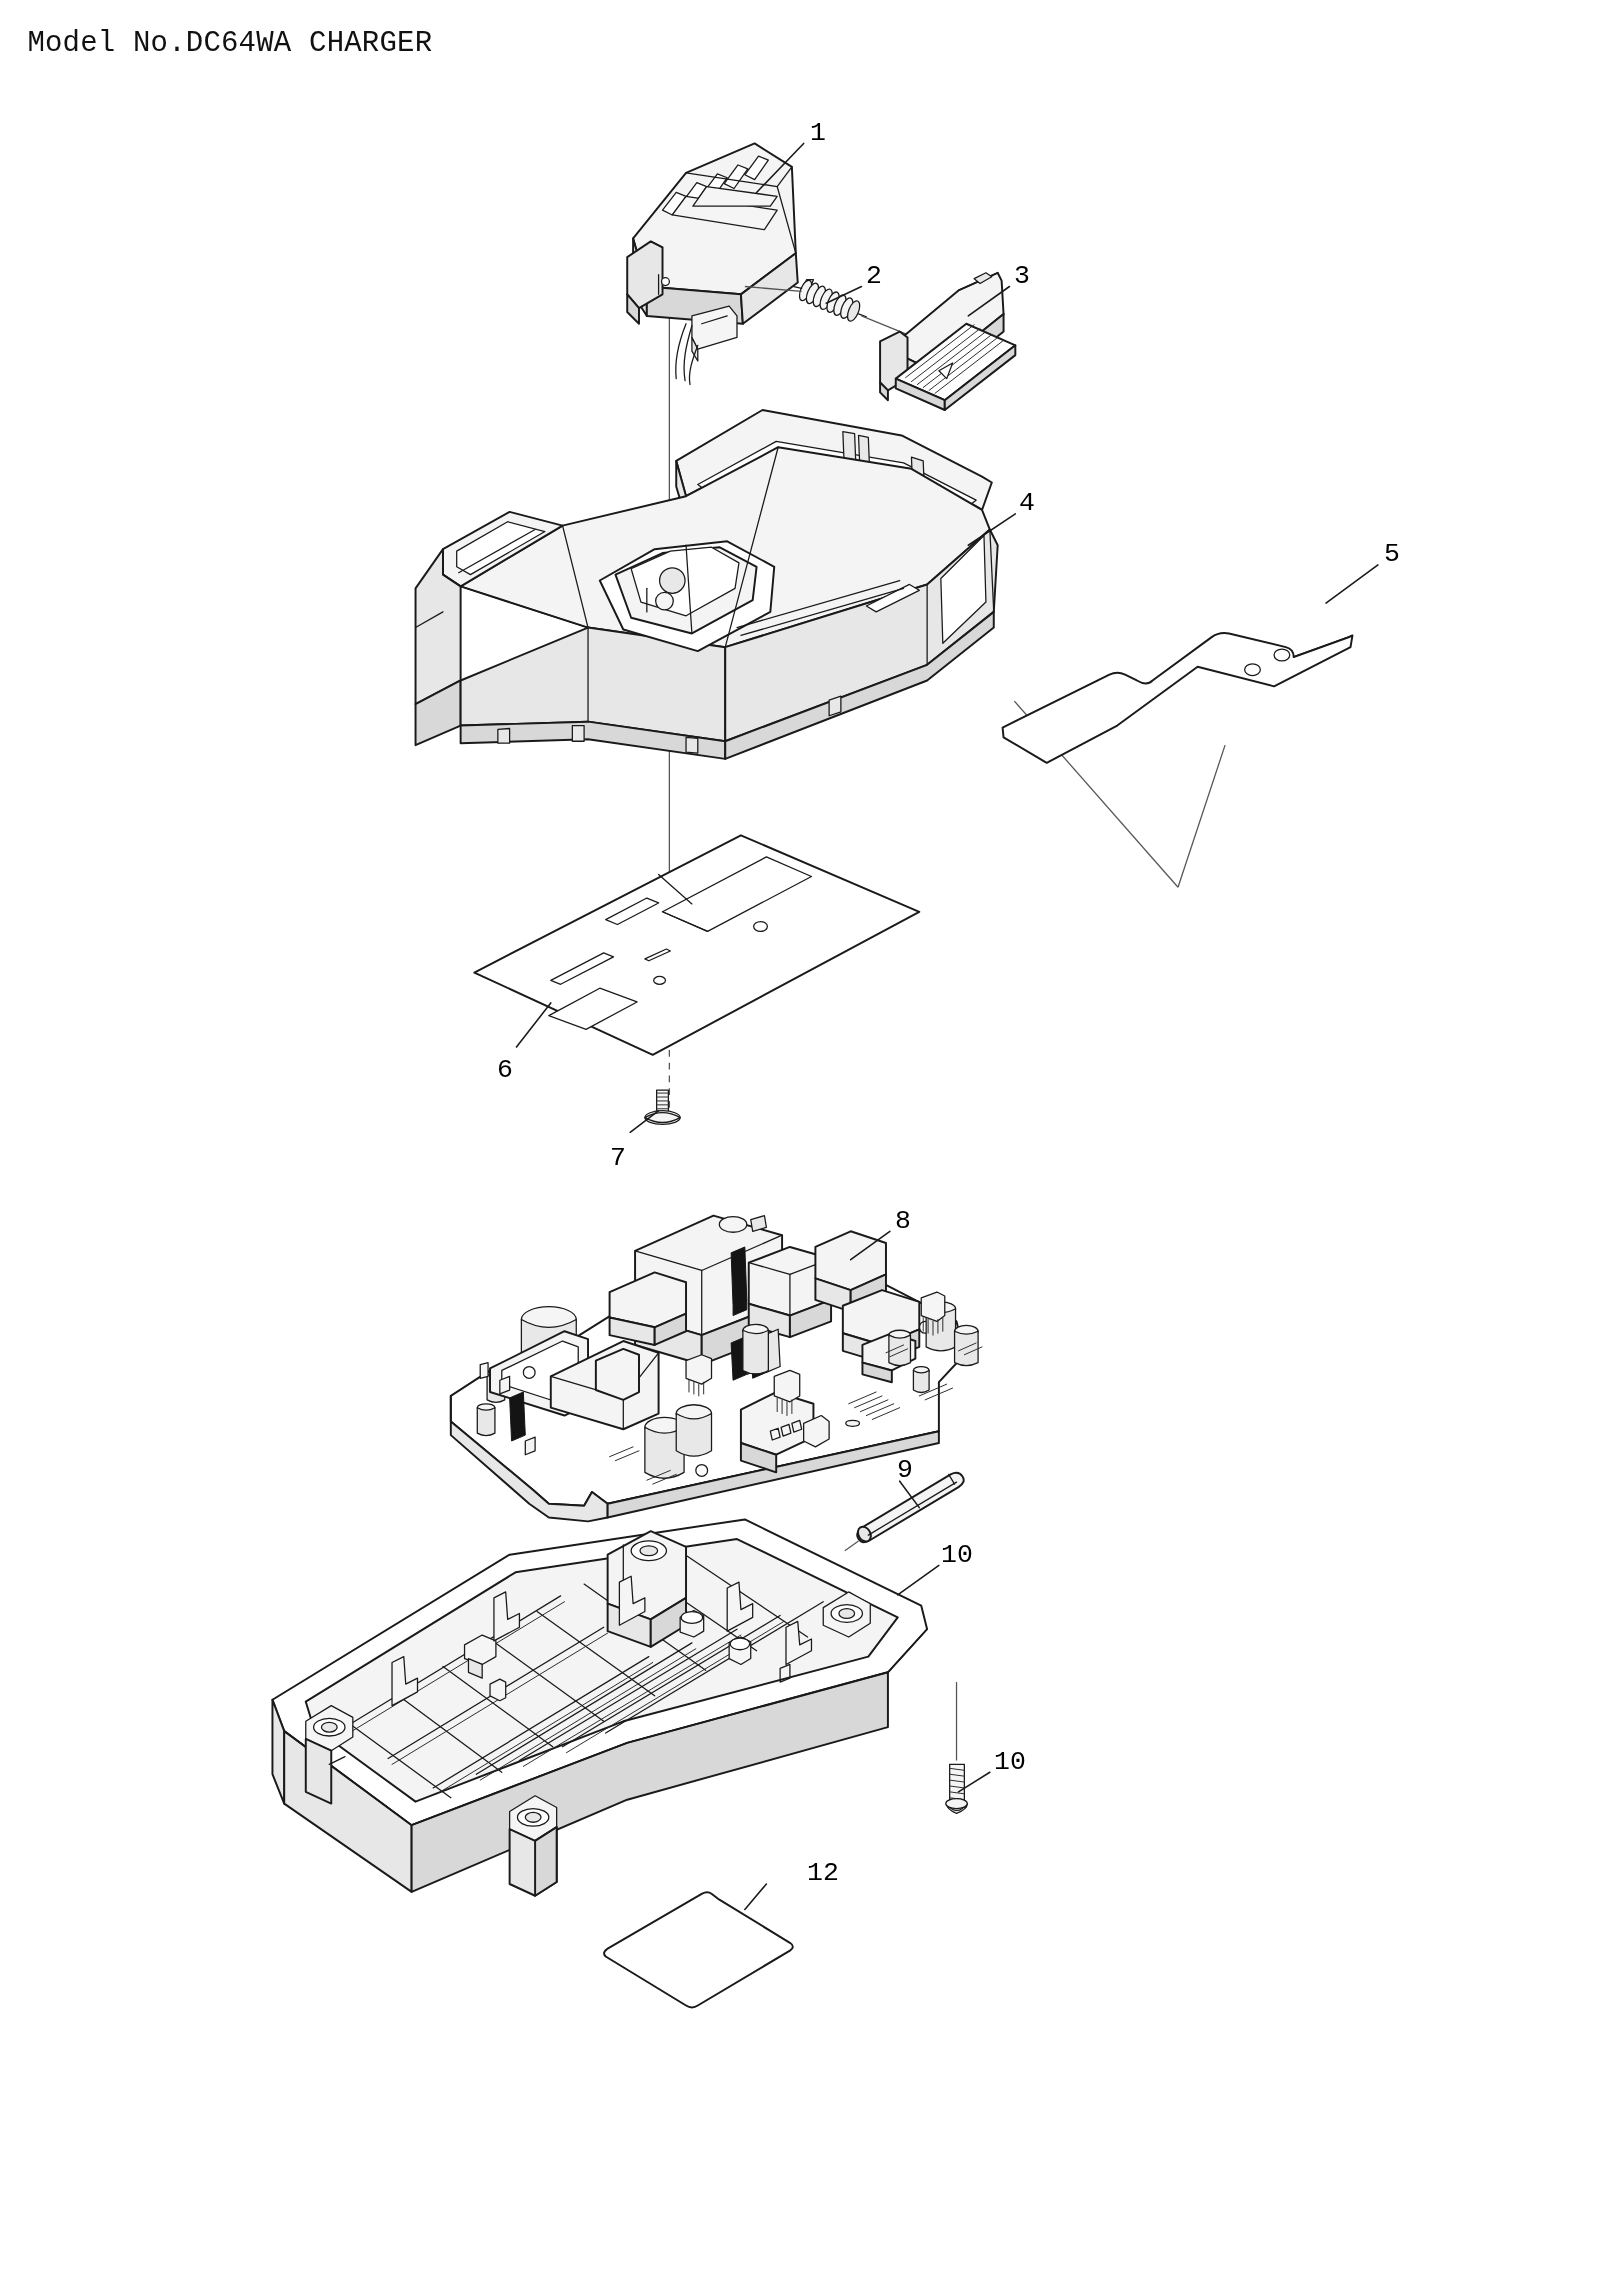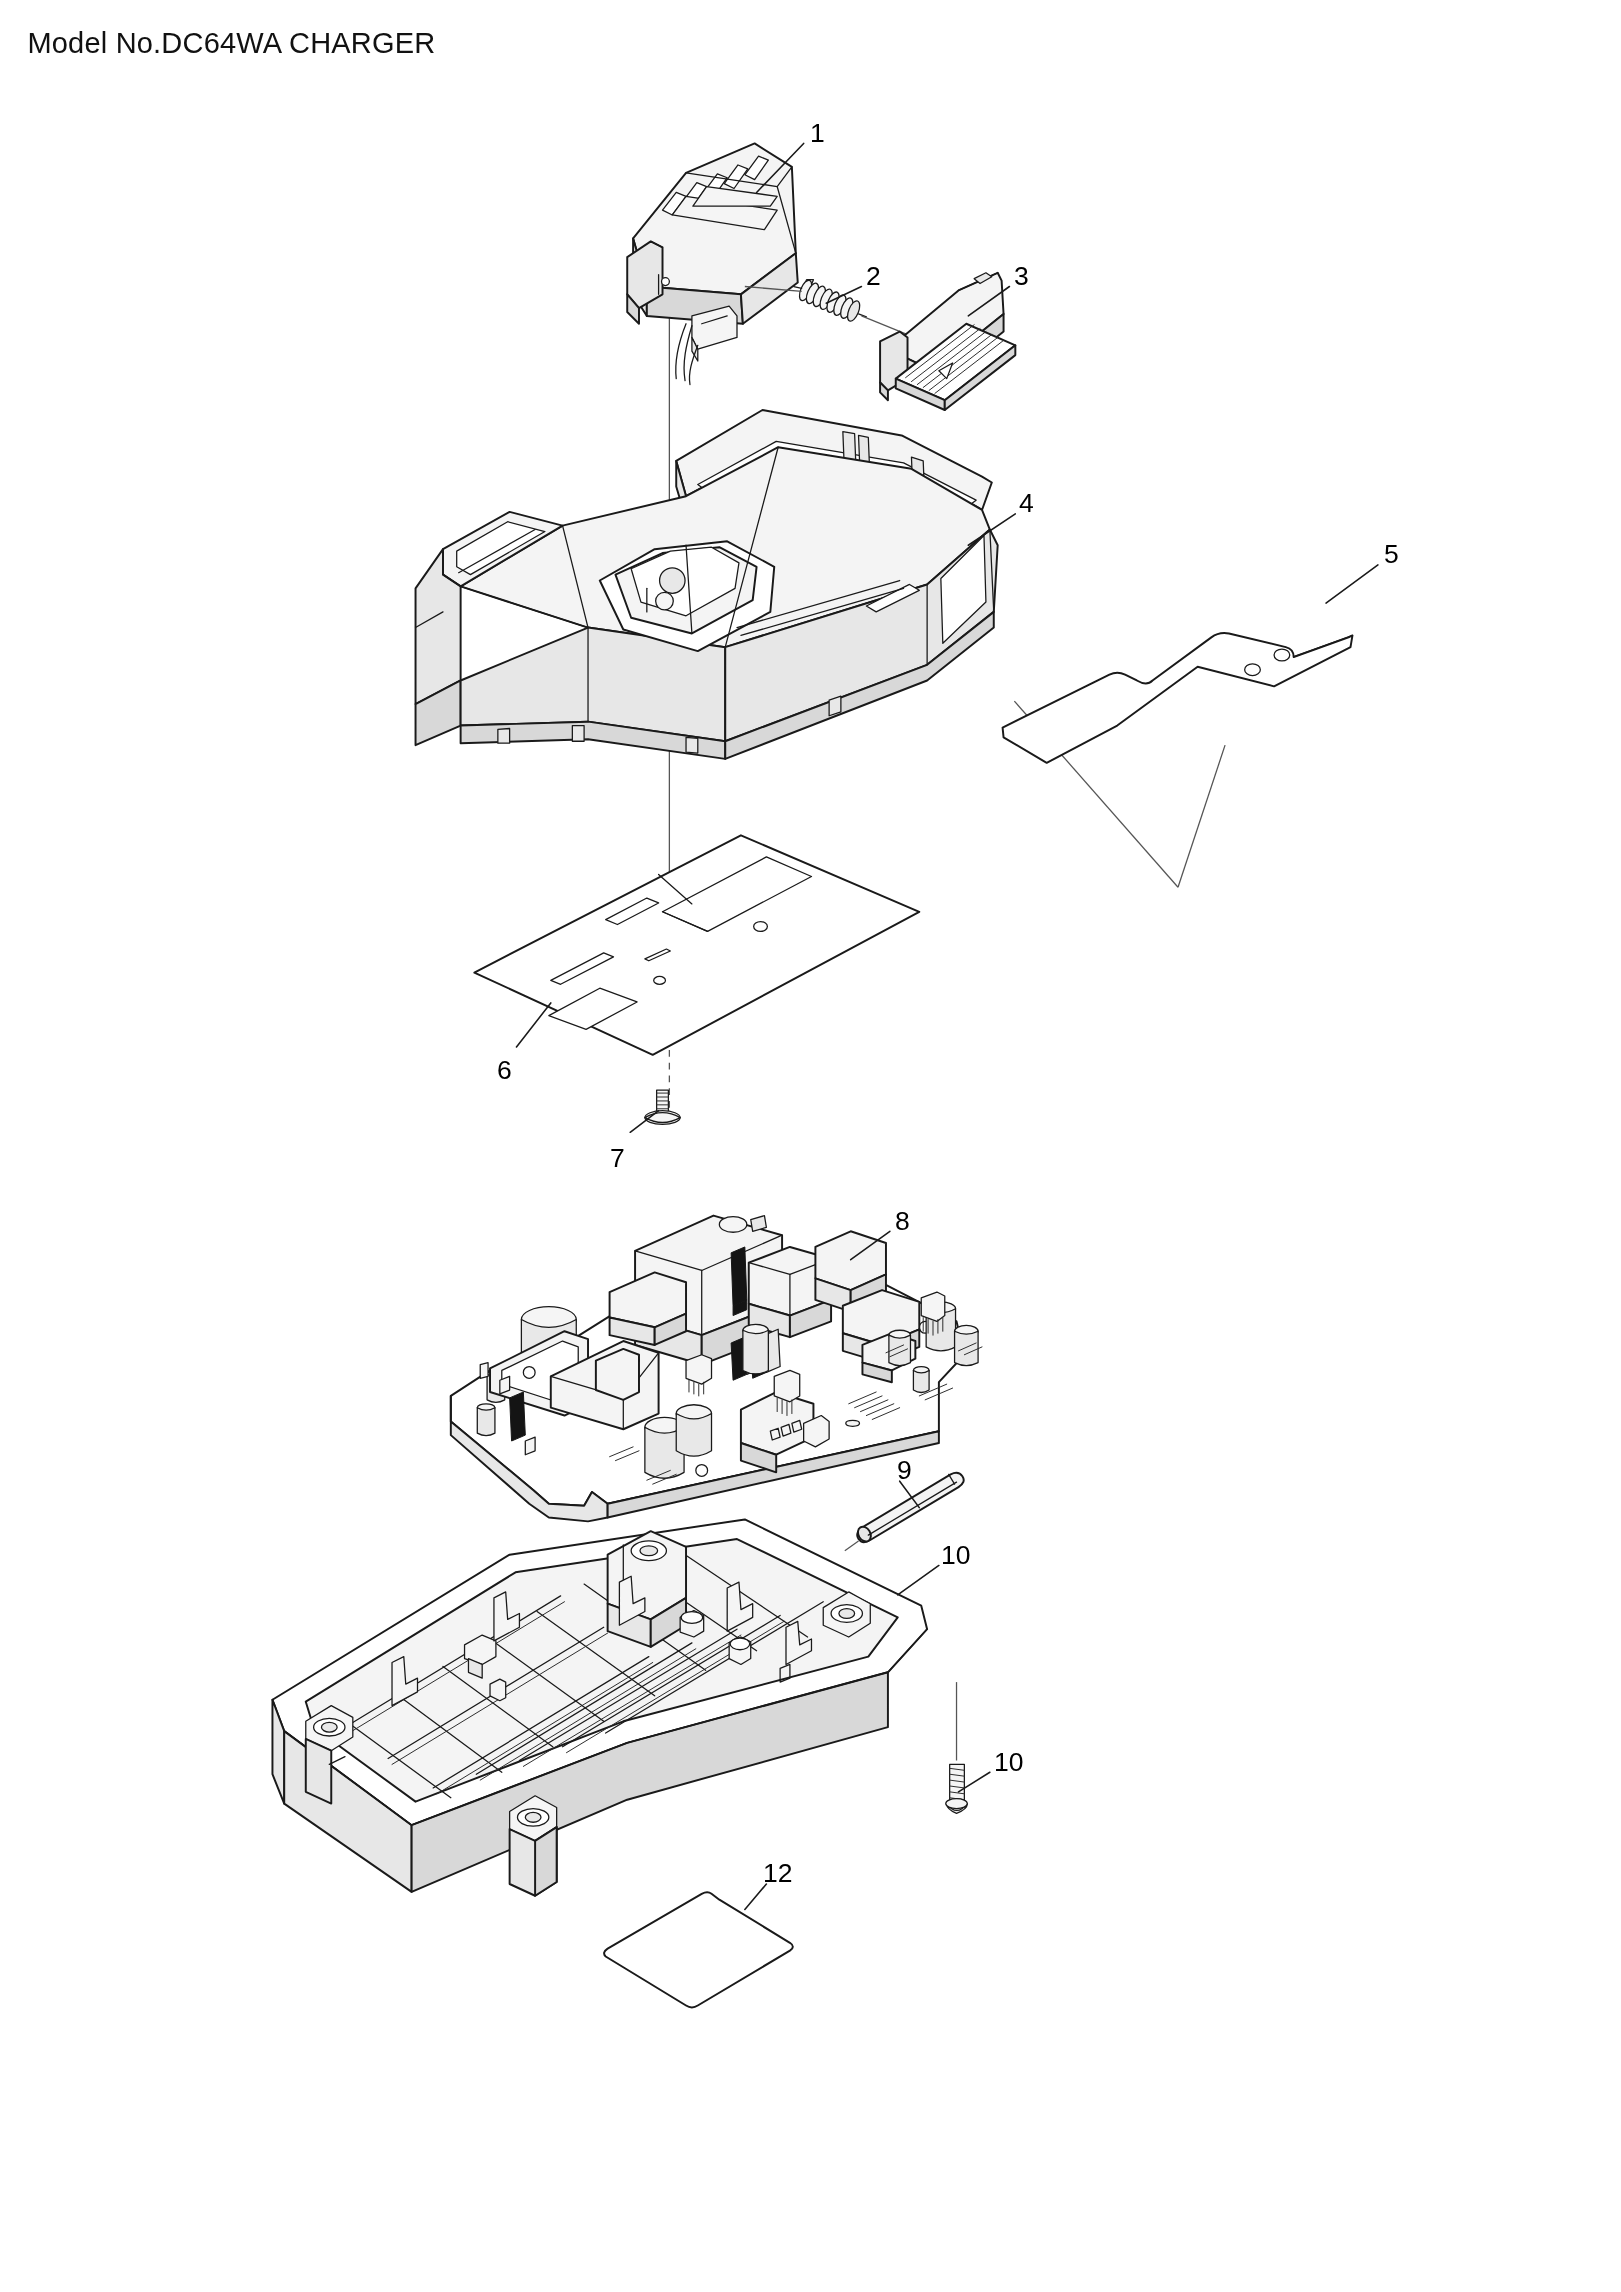--- a/index.html
+++ b/index.html
@@ -1,19 +1,19 @@
 <!DOCTYPE html>
 <html><head>
 <meta charset="utf-8">
 <title>Model No.DC64WA CHARGER</title>
 <style>
   html,body{margin:0;padding:0;background:#ffffff;}
   body{width:1621px;height:2293px;position:relative;overflow:hidden;
        font-family:"Liberation Sans","DejaVu Sans",sans-serif;color:#000;}
-  #sheet{position:absolute;inset:0;width:1621px;height:2293px;}
+  #sheet{position:absolute;inset:0;width:1621px;height:2293px;font-family:Liberation Mono, monospace;}
   #title{position:absolute;left:27.4px;top:27.4px;font-size:29px;letter-spacing:0.2px;
          color:#111;white-space:nowrap;}
   #art{position:absolute;left:0;top:0;width:1621px;height:2293px;}
   .callout{position:absolute;font-size:26.5px;color:#000;line-height:1;}
 </style>
 </head>
 <body>
 
 <div id="sheet">
 
@@ -480,16 +480,16 @@
   <div class="callout" style="left:866px;top:263px;">2</div>
   <div class="callout" style="left:1014px;top:263px;">3</div>
   <div class="callout" style="left:1019px;top:490px;">4</div>
   <div class="callout" style="left:1384px;top:541px;">5</div>
   <div class="callout" style="left:497px;top:1057px;">6</div>
   <div class="callout" style="left:610px;top:1145px;">7</div>
   <div class="callout" style="left:895px;top:1208px;">8</div>
   <div class="callout" style="left:897px;top:1457px;">9</div>
   <div class="callout" style="left:941px;top:1542px;">10</div>
   <div class="callout" style="left:994px;top:1749px;">10</div>
-  <div class="callout" style="left:763px;top:1860px;">12</div>
+  <div class="callout" style="left:807px;top:1860px;">12</div>
 
 </div>
 
 
 </body></html>

